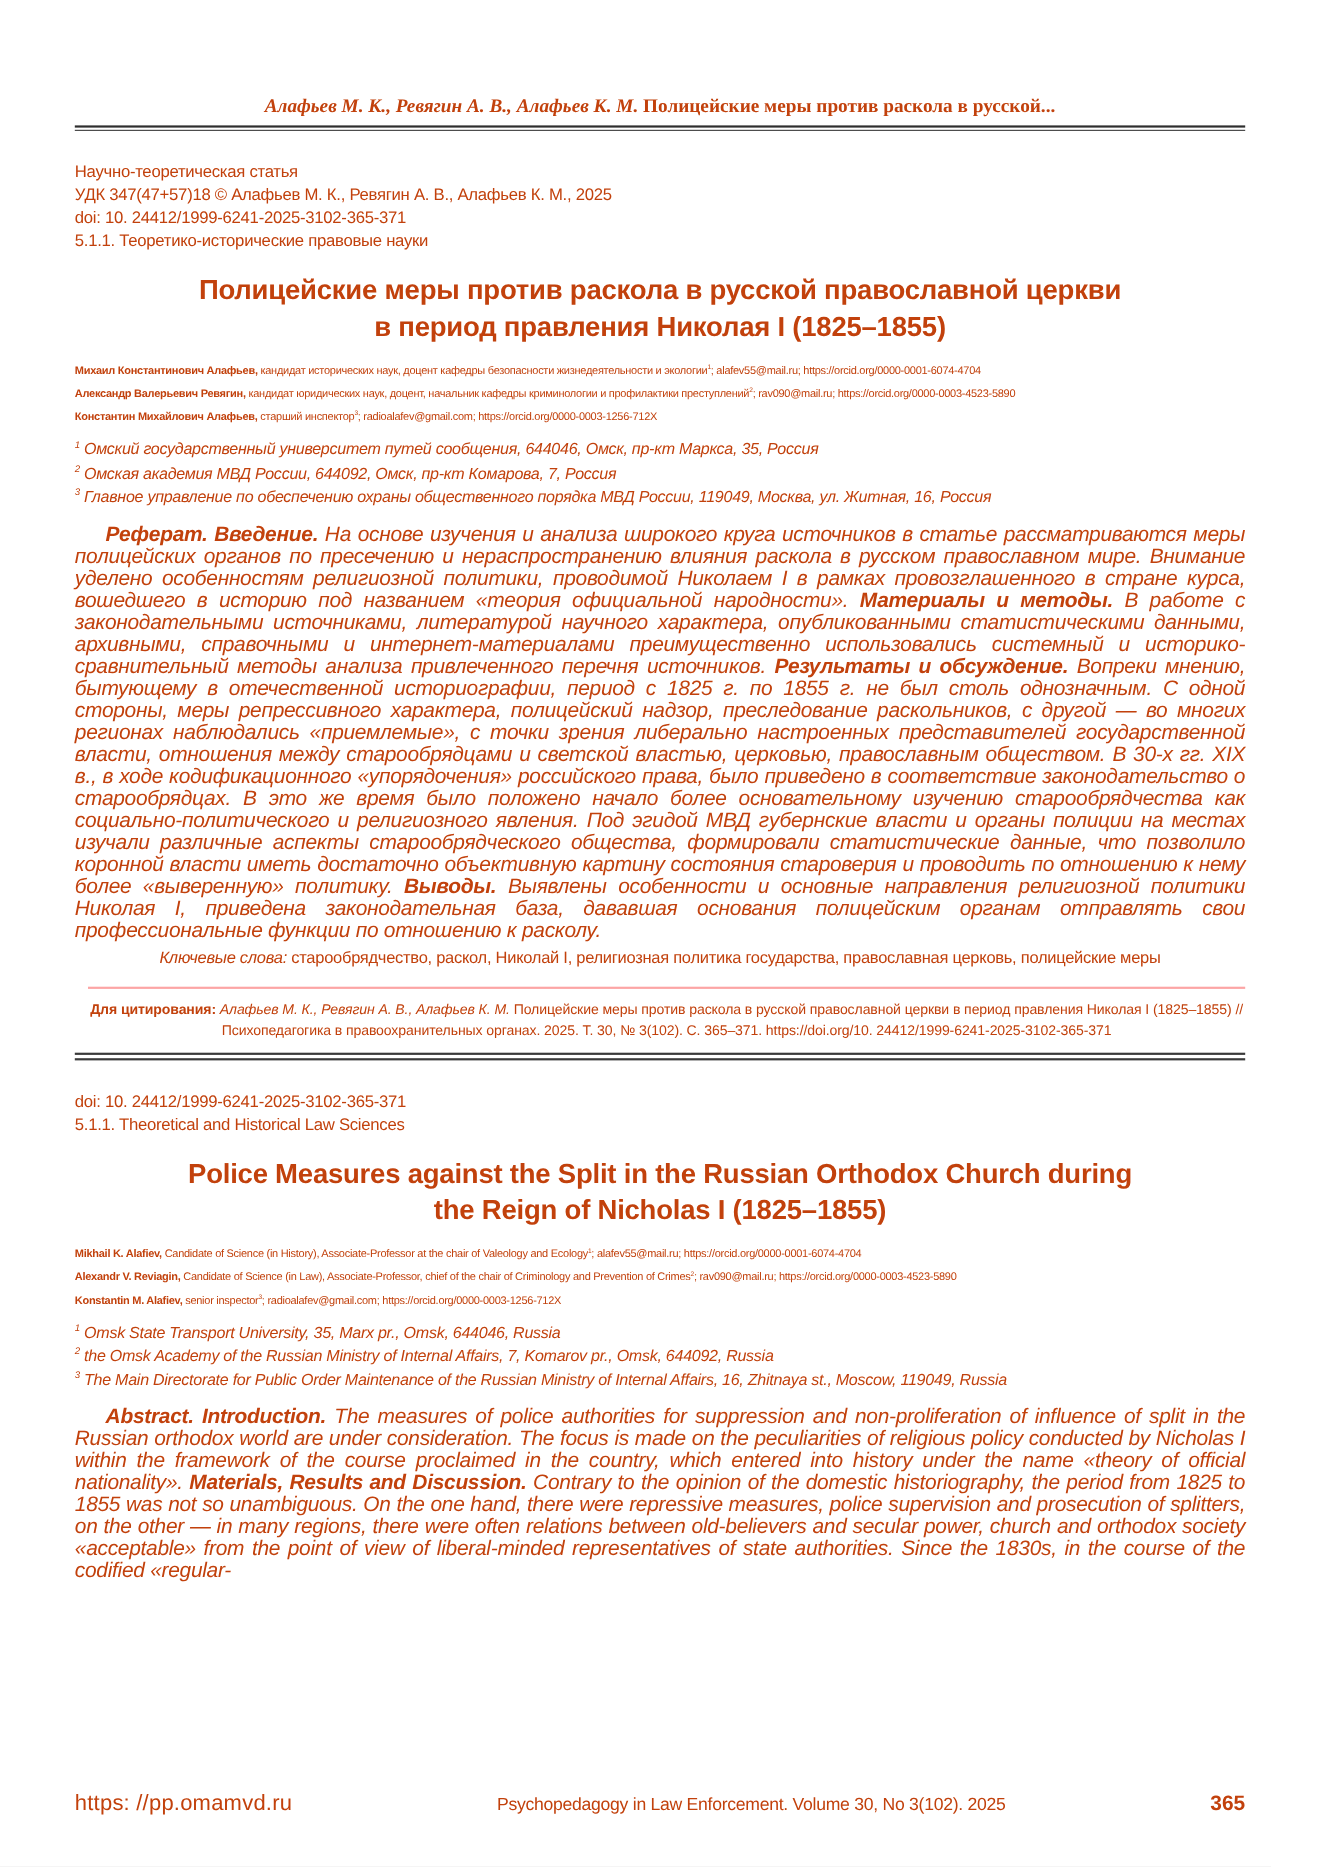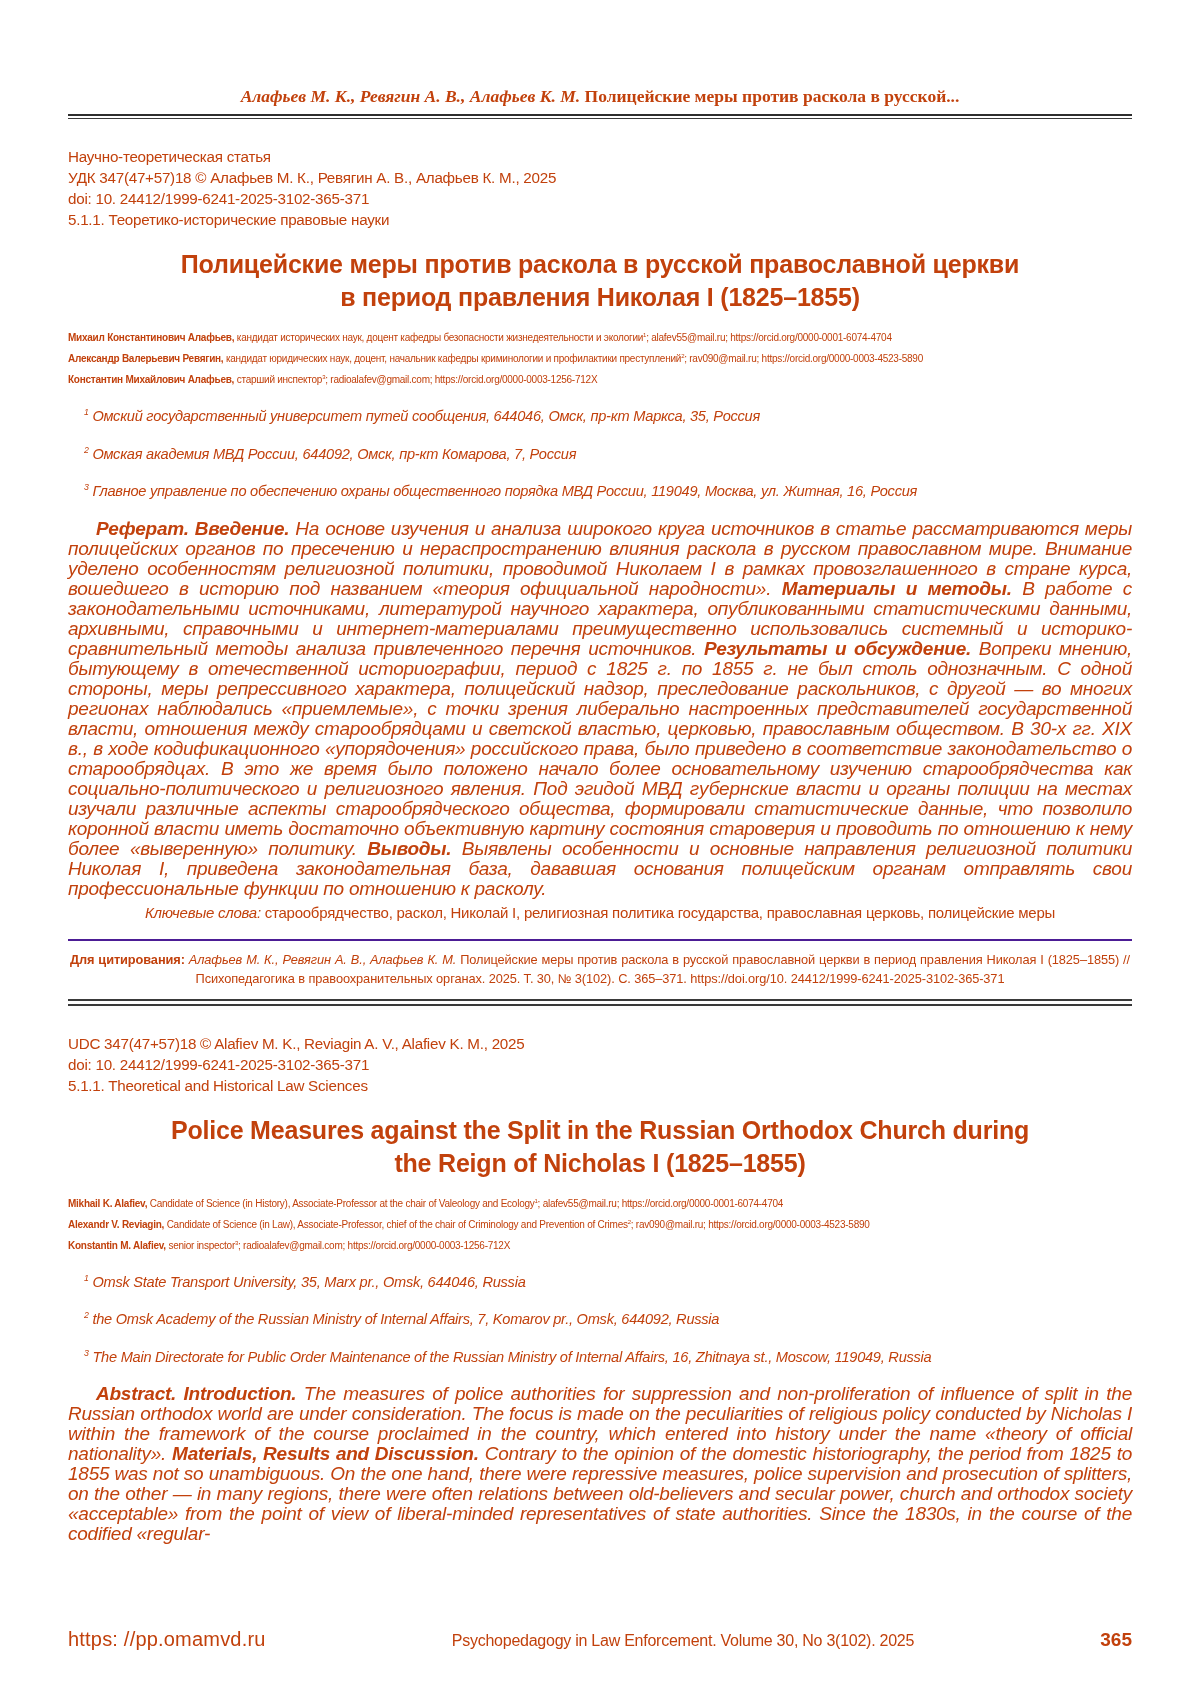--- a/index.html
+++ b/index.html
@@ -20,30 +20,30 @@
   .meta{margin-top:27px;font-size:15.2px;line-height:21px;}
   .meta div{margin:0;}
   
   .title{margin:18px 0 0 0;text-align:center;font-size:25px;line-height:33px;
     font-weight:700;white-space:pre-line;letter-spacing:-0.2px;}
   
   .authors{margin-top:13px;}
   .authors p{margin:0;font-size:10px;line-height:21px;text-align:left;}
   
   .affils{margin-top:9px;}
-  .affils p{margin:16px;font-size:14.6px;line-height:21.5px;font-style:italic;}
+  .affils p{margin:0;font-size:14.6px;line-height:21.5px;font-style:italic;}
   
   .abstract{margin:13px 0 0 0;font-size:19px;line-height:20px;
     text-align:justify;text-indent:28px;font-style:italic;}
   
   .keywords{margin:3px 0 0 0;font-size:15px;line-height:21px;text-align:center;
     padding:0 30px;}
   
-  .citation-box{margin-top:16px;border-top:2px solid #4c1d95;
-    padding:9px 2px 11px;}
+  .citation-box{margin-top:16px;border-top:2px solid #fca5a5;
+    padding:9px 2px 11px;margin-left:12px;}
   .citation-box p{margin:0;font-size:12.8px;line-height:19px;
     text-align:justify;text-align-last:center;letter-spacing:-0.1px;}
   .citation-bottom{height:3px;border-top:2px solid #3a3a3a;
     border-bottom:2px solid #3a3a3a;}
   
   .footer{position:absolute;left:68px;right:68px;bottom:46px;
     display:flex;justify-content:space-between;align-items:baseline;}
   .footer .url{font-size:20px;letter-spacing:0.2px;}
   .footer .journal{font-size:16px;}
   .footer .pagenum{font-size:19px;font-weight:700;letter-spacing:0;}
@@ -88,21 +88,20 @@
     <p class="abstract"><span class="b">Реферат. Введение. </span><span>На основе изучения и анализа широкого круга источников в статье рассматриваются меры полицейских органов по пресечению и нераспространению влияния раскола в русском православном мире. Внимание уделено особенностям религиозной политики, проводимой Николаем I в рамках провозглашенного в стране курса, вошедшего в историю под названием «теория официальной народности». </span><span class="b">Материалы и методы. </span><span>В работе с законодательными источниками, литературой научного характера, опубликованными статистическими данными, архивными, справочными и интернет-материалами преимущественно использовались системный и историко-сравнительный методы анализа привлеченного перечня источников. </span><span class="b">Результаты и обсуждение. </span><span>Вопреки мнению, бытующему в отечественной историографии, период с 1825 г. по 1855 г. не был столь однозначным. С одной стороны, меры репрессивного характера, полицейский надзор, преследование раскольников, с другой — во многих регионах наблюдались «приемлемые», с точки зрения либерально настроенных представителей государственной власти, отношения между старообрядцами и светской властью, церковью, православным обществом. В 30-х гг. XIX в., в ходе кодификационного «упорядочения» российского права, было приведено в соответствие законодательство о старообрядцах. В это же время было положено начало более основательному изучению старообрядчества как социально-политического и религиозного явления. Под эгидой МВД губернские власти и органы полиции на местах изучали различные аспекты старообрядческого общества, формировали статистические данные, что позволило коронной власти иметь достаточно объективную картину состояния староверия и проводить по отношению к нему более «выверенную» политику. </span><span class="b">Выводы. </span><span>Выявлены особенности и основные направления религиозной политики Николая I, приведена законодательная база, дававшая основания полицейским органам отправлять свои профессиональные функции по отношению к расколу.</span></p>
 
     <p class="keywords"><span class="i">Ключевые слова: </span><span>старообрядчество, раскол, Николай I, религиозная политика государства, православная церковь, полицейские меры</span></p>
 
     <div class="citation-box">
       <p><span class="b">Для цитирования: </span><span class="i">Алафьев М. К., Ревягин А. В., Алафьев К. М. </span><span>Полицейские меры против раскола в русской православной церкви в период правления Николая I (1825–1855) // Психопедагогика в правоохранительных органах. 2025. Т. 30, № 3(102). С. 365–371. https://doi.org/10. 24412/1999-6241-2025-3102-365-371</span></p>
     </div>
     <div class="citation-bottom"></div>
 
     <section class="meta">
-      <div>UDC 347(47+57)18 © Alafiev M. K., Reviagin A. V., Alafiev K. M., 2025</div>
       <div>doi: 10. 24412/1999-6241-2025-3102-365-371</div>
       <div>5.1.1. Theoretical and Historical Law Sciences</div>
     </section>
 
     <h1 class="title">Police Measures against the Split in the Russian Orthodox Church during
 the Reign of Nicholas I (1825–1855)</h1>
 
     <section class="authors">
       <p><span class="b">Mikhail K. Alafiev, </span><span>Candidate of Science (in History), Associate-Professor at the chair of Valeology and Ecology</span><sup>1</sup><span>; alafev55@mail.ru; https://orcid.org/0000-0001-6074-4704</span></p>
       <p><span class="b">Alexandr V. Reviagin, </span><span>Candidate of Science (in Law), Associate-Professor, chief of the chair of Criminology and Prevention of Crimes</span><sup>2</sup><span>; rav090@mail.ru; https://orcid.org/0000-0003-4523-5890</span></p>

